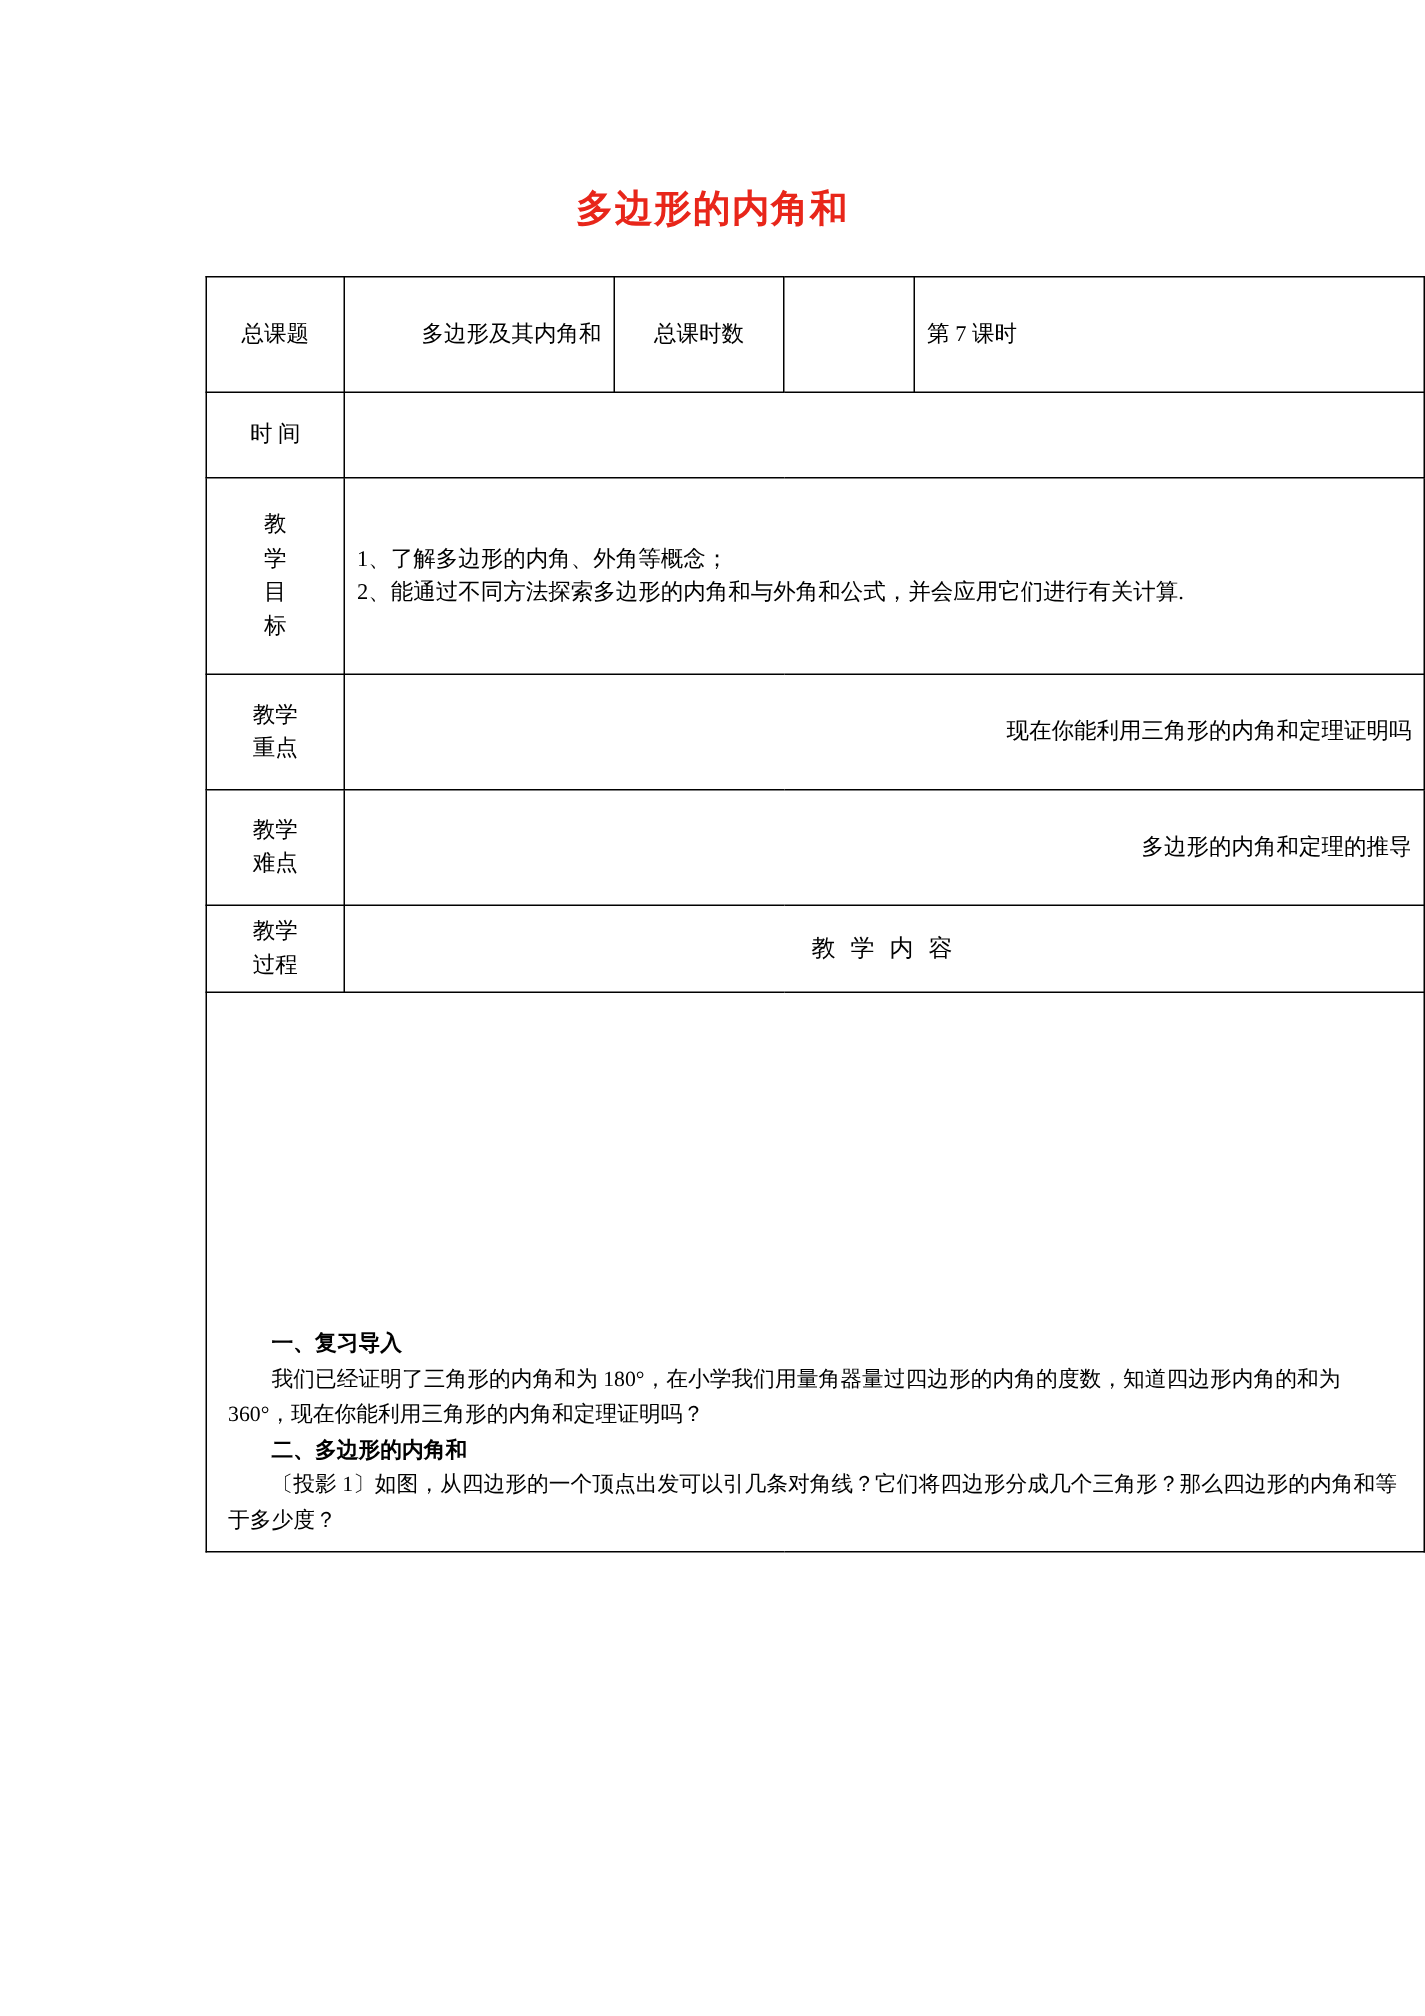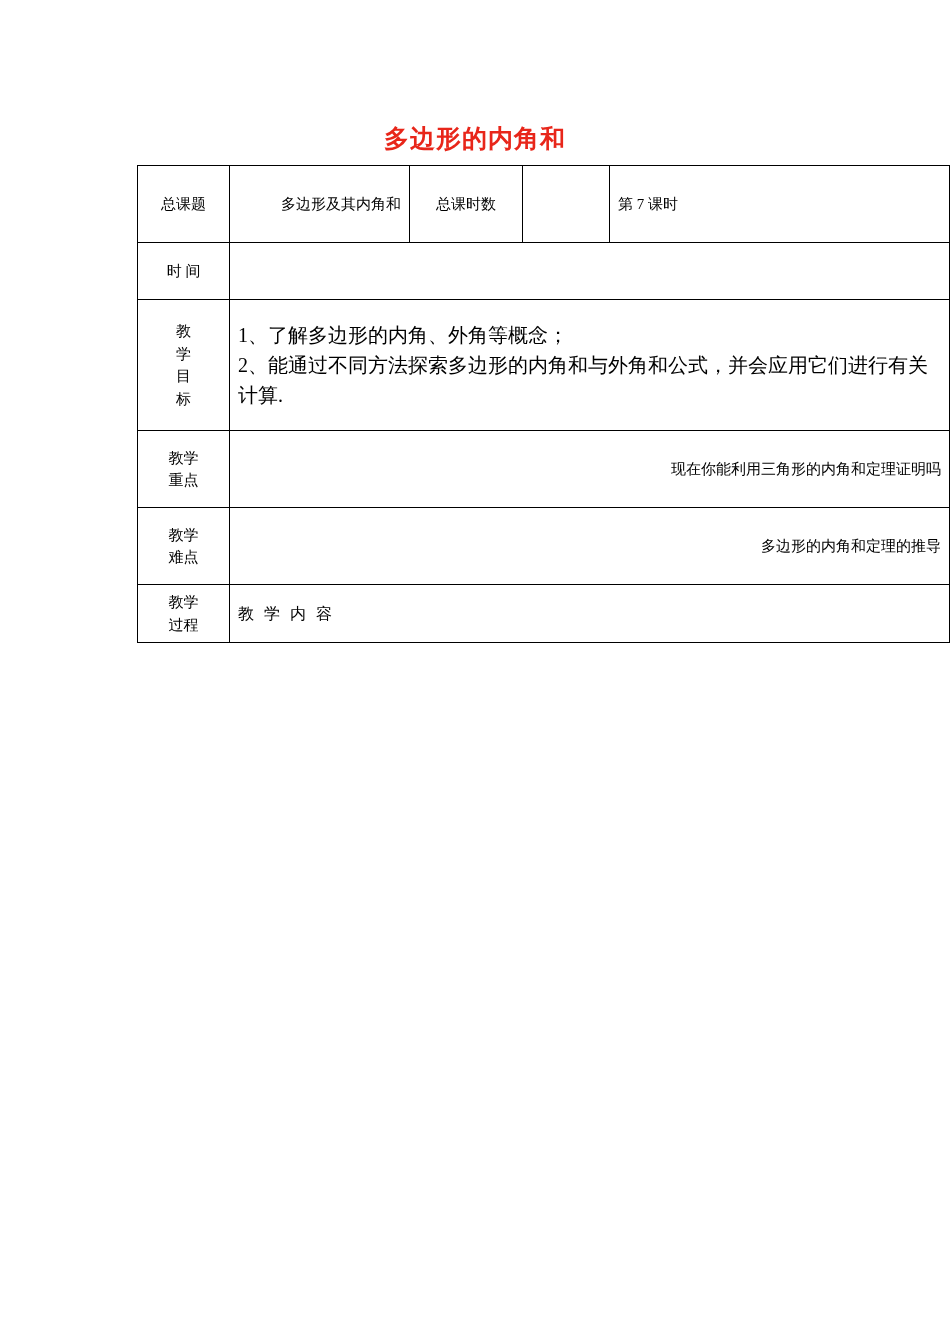--- a/index.html
+++ b/index.html
@@ -28,21 +28,21 @@
     width: 950px;
     text-align: center;
     font-family: "DejaVu Sans", "Liberation Sans", sans-serif;
     font-weight: bold;
     font-size: 25px;
     color: #e8261a;
     letter-spacing: 1px;
   }
   table.lesson {
     position: absolute;
-    top: 165px;
+    top: 184px;
     left: 137px;
     width: 812px;
     border-collapse: collapse;
     table-layout: fixed;
     font-size: 15px;
   }
   table.lesson td {
     border: 1px solid #000000;
     padding: 6px 8px;
     vertical-align: middle;
@@ -61,26 +61,26 @@
   }
   .cell-tall-1 { height: 64px; }
   .cell-tall-2 { height: 62px; }
   .row-time { height: 44px; }
   .row-goal { height: 118px; }
   .row-key { height: 64px; }
   .row-hard { height: 64px; }
   .row-proc { height: 42px; }
   .row-body { height: 360px; vertical-align: top; }
   .goal-text {
-    font-size: 20px;
+    font-size: 15px;
     line-height: 1.75;
     padding-left: 14px;
   }
   .proc-title {
-    text-align: left;
+    text-align: center;
     font-size: 16px;
     letter-spacing: 3px;
   }
   .body-inner {
     position: relative;
     height: 100%;
   }
   .body-text {
     position: absolute;
     left: 6px;
@@ -142,16 +142,28 @@
         <td class="c-left" colspan="5">现在你能利用三角形的内角和定理证明吗</td>
       </tr>
       <tr>
         <td class="vert row-hard">教学<br>难点</td>
         <td class="c-left" colspan="5">多边形的内角和定理的推导</td>
       </tr>
       <tr>
         <td class="vert row-proc">教学<br>过程</td>
         <td class="proc-title" colspan="5">教 学 内 容</td>
       </tr>
+      <tr>
+        <td class="row-body" colspan="6">
+          <div class="body-inner">
+            <div class="body-text">
+              <p class="b-head">一、复习导入</p>
+              <p class="b-para">我们已经证明了三角形的内角和为 180°，在小学我们用量角器量过四边形的内角的度数，知道四边形内角的和为 360°，现在你能利用三角形的内角和定理证明吗？</p>
+              <p class="b-head">二、多边形的内角和</p>
+              <p class="b-para">〔投影 1〕如图，从四边形的一个顶点出发可以引几条对角线？它们将四边形分成几个三角形？那么四边形的内角和等于多少度？</p>
+            </div>
+          </div>
+        </td>
+      </tr>
     </tbody>
   </table>
 
 </div>
 
 </body></html>

